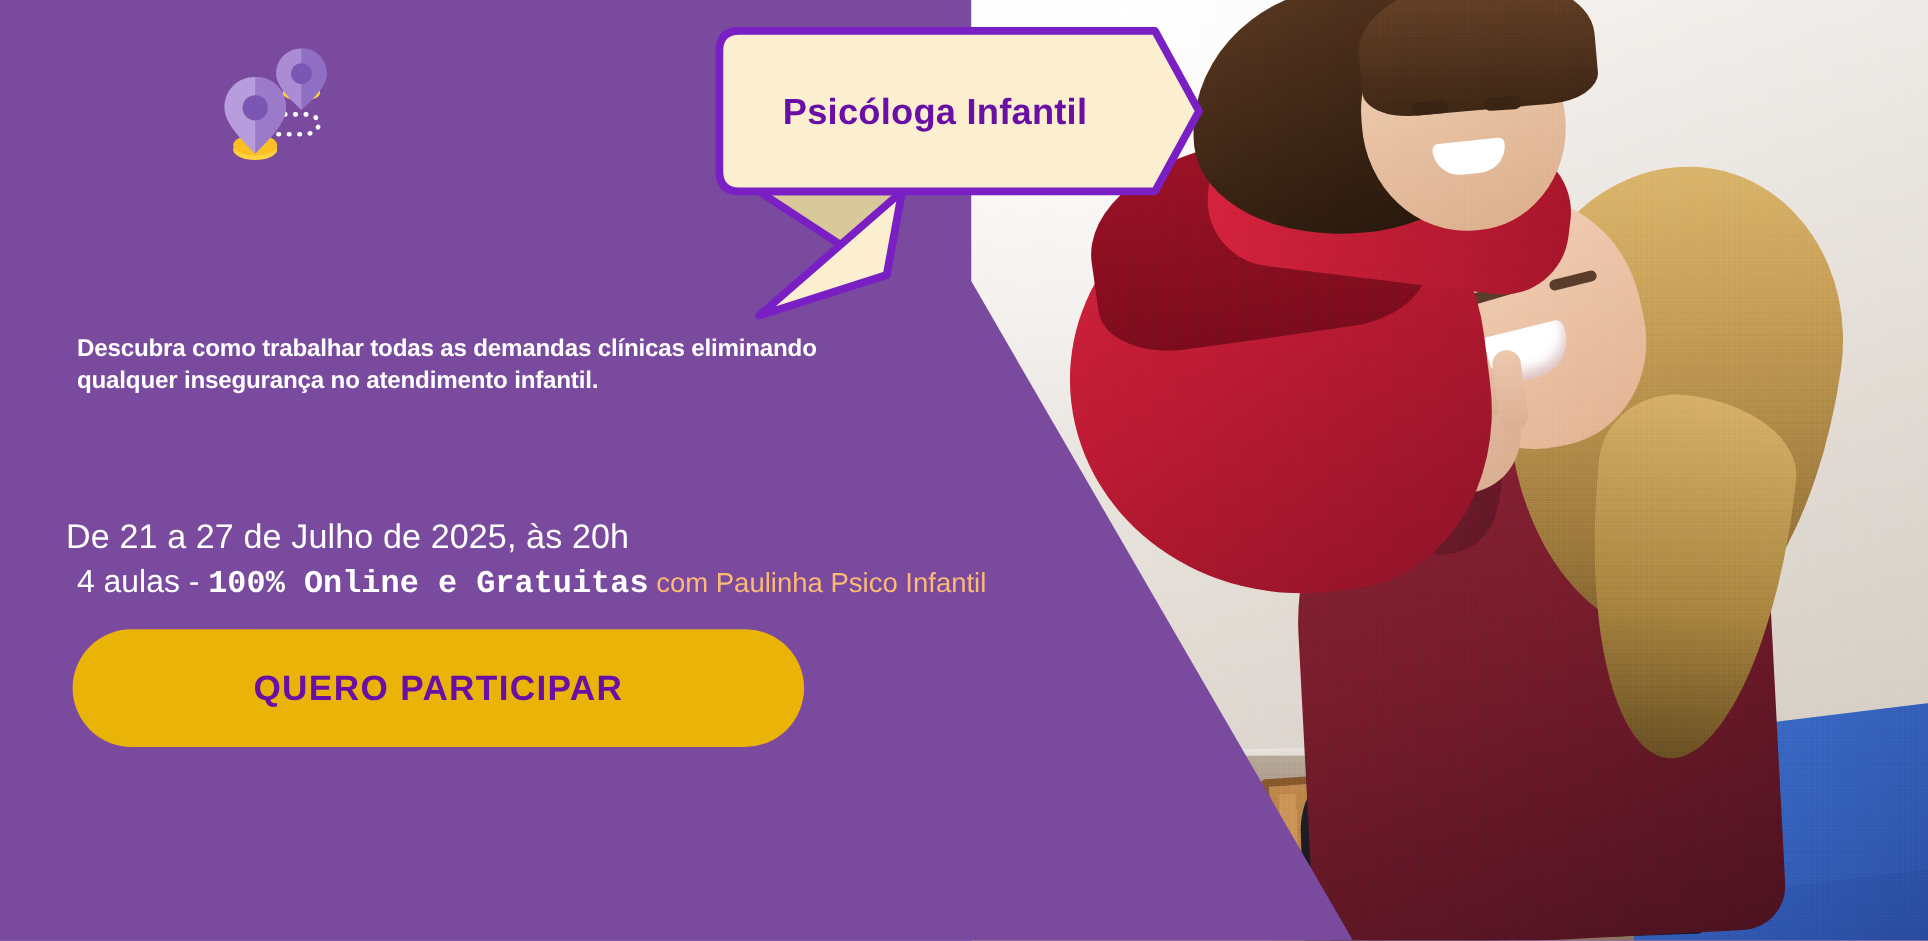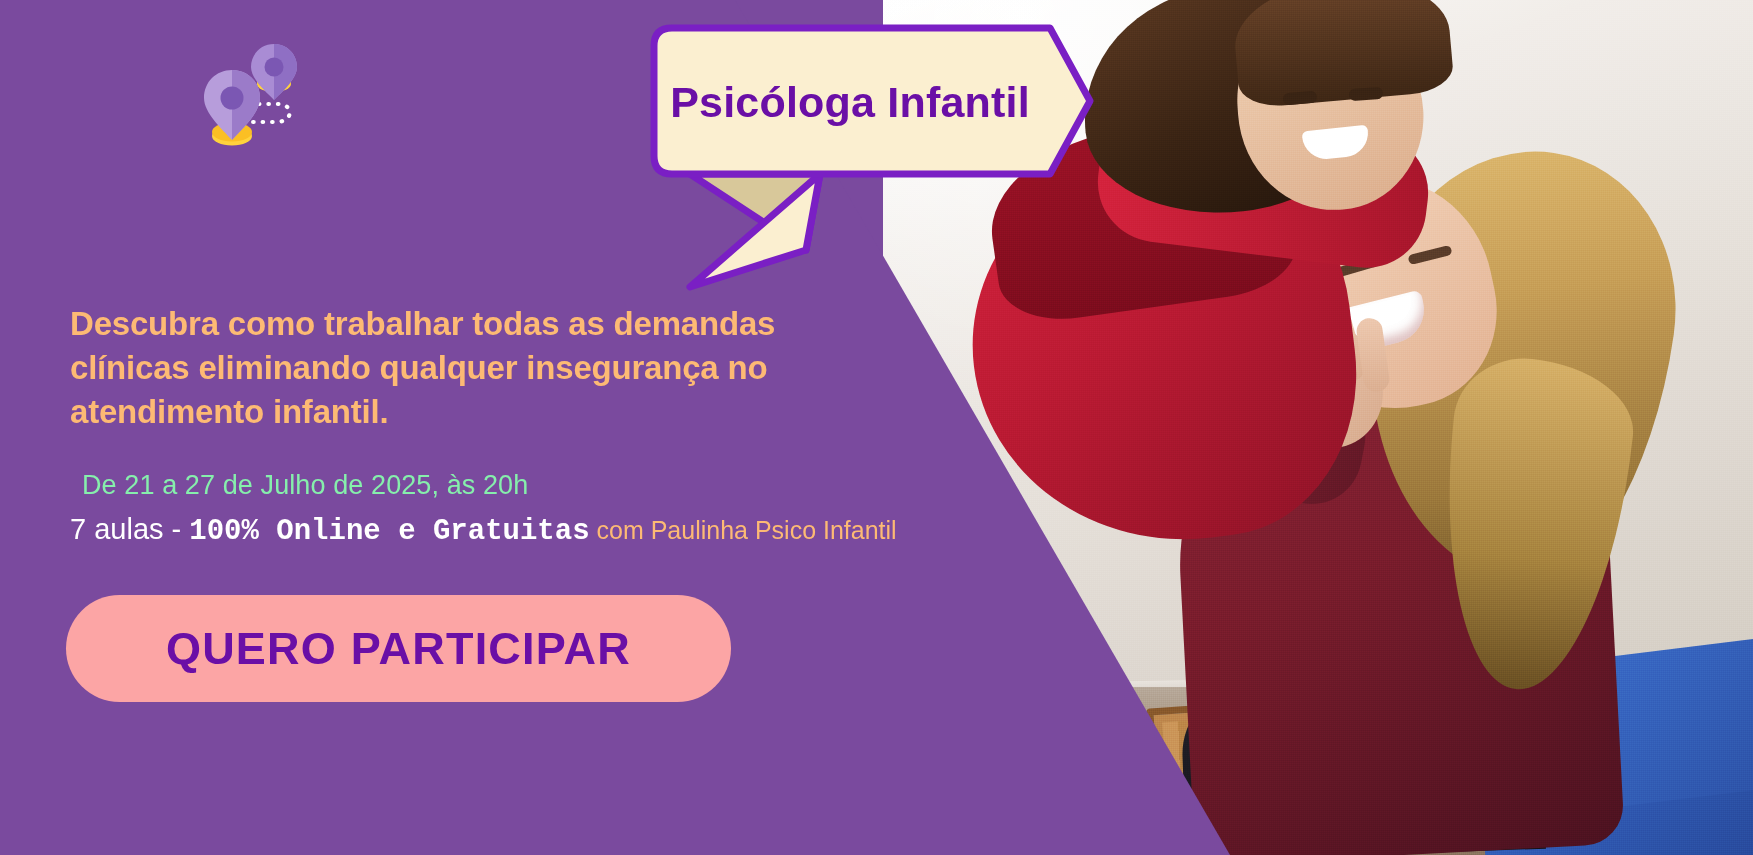--- a/index.html
+++ b/index.html
@@ -214,55 +214,55 @@
     color:#ddc8f0;
     font-size:42px;
     font-weight:bold;
     line-height:1.35;
     letter-spacing:-0.4px;
   }
 
   .desc {
     position:absolute; left:70px; top:302px;
     width:740px;
-    color:#fdba74;
-    font-size:33px;
+    color:#ffffff;
+    font-size:22px;
     font-weight:bold;
     line-height:1.33;
     letter-spacing:-0.2px;
   }
 
   .dateline {
-    position:absolute; left:82px; top:470px;
-    color:#86efac;
-    font-size:27px;
+    position:absolute; left:60px; top:470px;
+    color:#ffffff;
+    font-size:31px;
     font-weight:normal;
     letter-spacing:.1px;
     white-space:nowrap;
   }
 
   .classline {
     position:absolute; left:70px; top:513px;
     color:#ffffff;
     font-size:29px;
     white-space:nowrap;
   }
   .classline .reg   { font-weight:normal; }
   .classline .bold  { font-weight:bold;font-family:Liberation Mono, monospace; }
   .classline .with  { font-weight:normal; font-size:25px; color:#fdba74; }
 
   .cta {
-    position:absolute; left:66px; top:595px;
+    position:absolute; left:66px; top:572px;
     width:665px; height:107px;
-    background:#fca5a5;
+    background:#eab308;
     border:none;
     border-radius:54px;
     color:#6a0fa6;
     font-family:"Liberation Sans", sans-serif;
-    font-size:45px;
+    font-size:32px;
     font-weight:bold;
     letter-spacing:1.2px;
     cursor:pointer;
     display:flex; align-items:center; justify-content:center;
   }
 
   
   .bubble-wrap {
     position:absolute;
     left:630px; top:22px;
@@ -276,21 +276,21 @@
     display:flex; flex-direction:column;
     align-items:center; justify-content:center;
     color:#6a0fa6;
     text-align:center;
     pointer-events:none;
   }
   .bubble-l1 {
     font-size:33px; font-weight:bold; letter-spacing:2.2px; line-height:1.25;
   }
   .bubble-l2 {
-    font-size:43px; font-weight:bold; letter-spacing:.2px; line-height:1.35;
+    font-size:33px; font-weight:bold; letter-spacing:.2px; line-height:1.35;
   }
 </style>
 </head>
 <body>
 
 <div class="banner">
 
   <div class="photo-layer">
     <div class="photo">
       <div class="ph-wall"></div>
@@ -355,21 +355,21 @@
 
   <div class="content">
 
     <h1 class="title"><br></h1>
 
     <p class="desc">Descubra como trabalhar todas as demandas clínicas eliminando qualquer insegurança no atendimento infantil.</p>
 
     <div class="dateline">De 21 a 27 de Julho de 2025, às 20h</div>
 
     <div class="classline">
-      <span class="reg">7 aulas  - </span><span class="bold">100% Online e Gratuitas</span><span class="with"> com Paulinha Psico Infantil</span>
+      <span class="reg">4 aulas  - </span><span class="bold">100% Online e Gratuitas</span><span class="with"> com Paulinha Psico Infantil</span>
     </div>
 
     <button class="cta">QUERO PARTICIPAR</button>
   </div>
 
   <div class="bubble-wrap">
     <svg viewBox="0 0 470 270" width="470" height="270" aria-hidden="true" style="position:absolute; left:0; top:0;">
 
       <path d="M60 152 L 190 152 L 176 228 Z" fill="#d8c89a" stroke="#7a1fc4" stroke-width="7" stroke-linejoin="round"></path>
 

